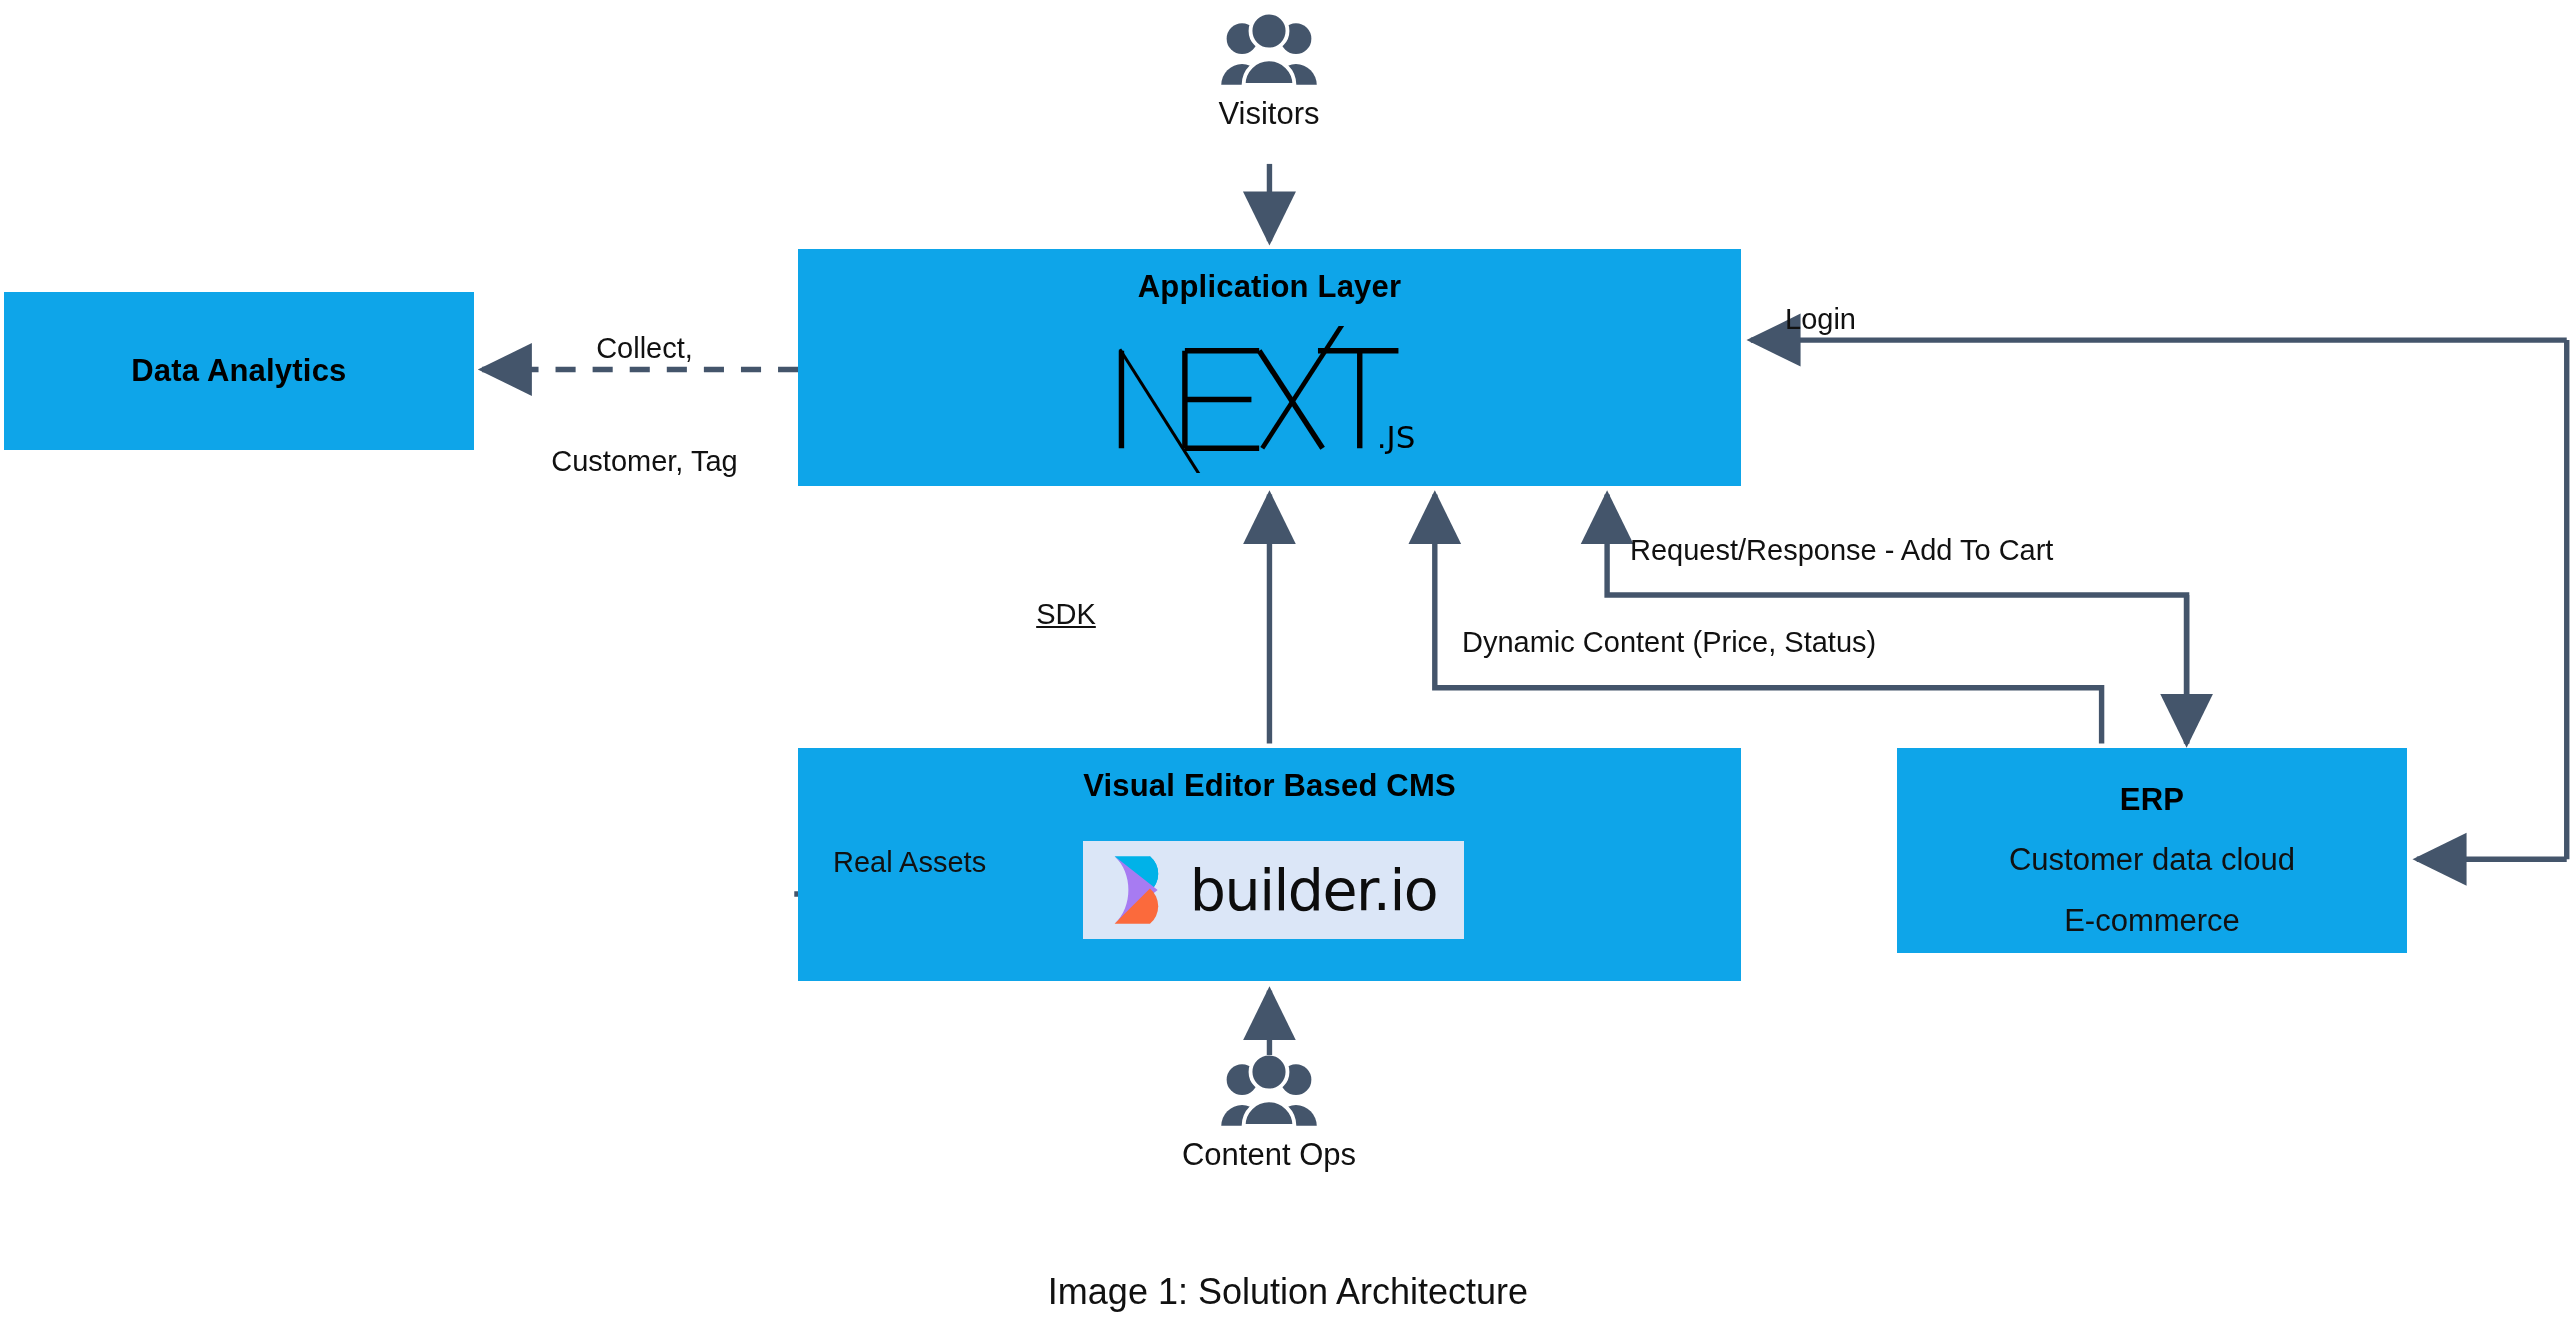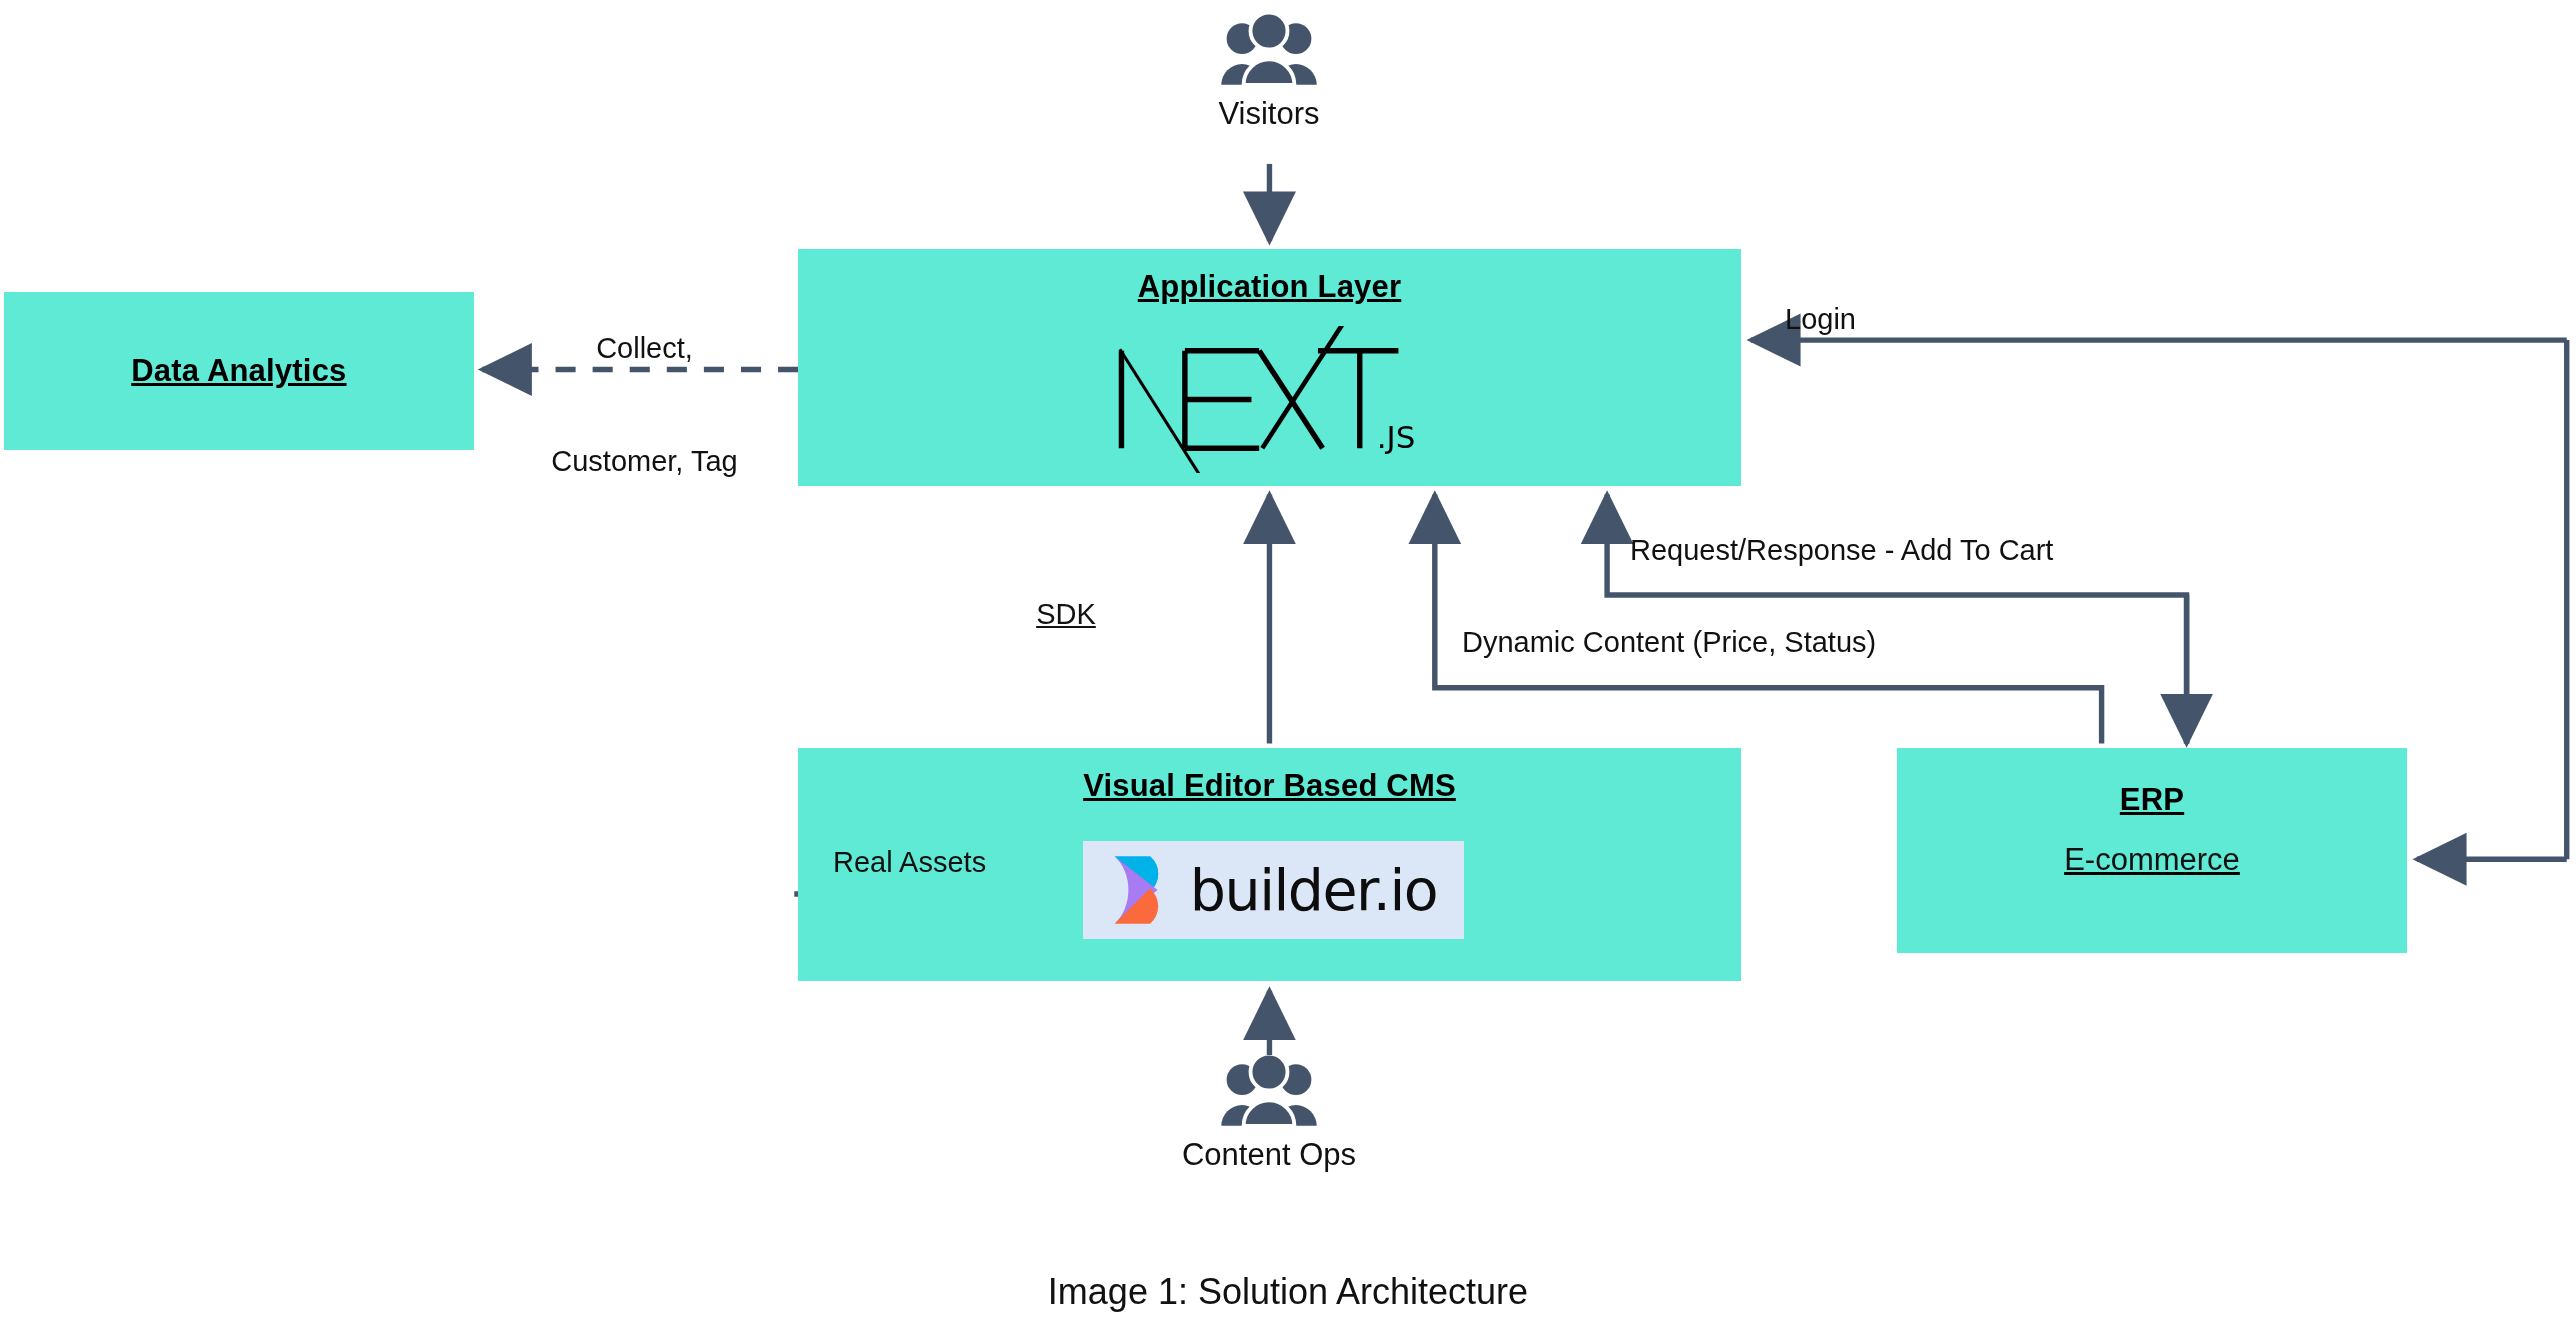--- a/index.html
+++ b/index.html
@@ -22,22 +22,21 @@
   #wires {
     position: absolute;
     left: 0; top: 0;
     width: 2576px;
     height: 1340px;
     pointer-events: none;
   }
   .node {
     position: absolute;
     box-sizing: border-box;
-    background: #5eead4;
-    text-decoration: underline;
+    background: #0ea5e9;
   }
   .node-title {
     font-weight: bold;
     text-align: center;
     font-size: 31px;
     letter-spacing: 0.2px;
     color: #000;
   }
   .node-sub {
     text-align: center;
@@ -236,20 +235,21 @@
         <path d="M6 4 C 30 26 30 70 6 92 L 62 48 Z" fill="#a77bf2"></path>
 
         <path d="M6 92 L52 92 A30 30 0 0 0 52 46 L6 92 Z" fill="#fb6a3c"></path>
       </svg>
       <div id="builder-word">builder.io</div>
     </div>
   </div>
 
   <div class="node" id="erp">
     <div class="node-title">ERP</div>
+    <div class="node-sub">Customer data cloud</div>
     <div class="node-sub">E-commerce</div>
   </div>
 
   <div class="actor" id="visitors">
     <svg width="108" height="77" viewBox="0 0 140 100" xmlns="http://www.w3.org/2000/svg">
       <circle cx="35" cy="32" r="20" fill="#44556b"></circle>
       <path d="M8 92 A27 27 0 0 1 62 92 Z" fill="#44556b"></path>
       <circle cx="105" cy="32" r="20" fill="#44556b"></circle>
       <path d="M78 92 A27 27 0 0 1 132 92 Z" fill="#44556b"></path>
       <circle cx="70" cy="22" r="24" fill="#44556b" stroke="#ffffff" stroke-width="5"></circle>

